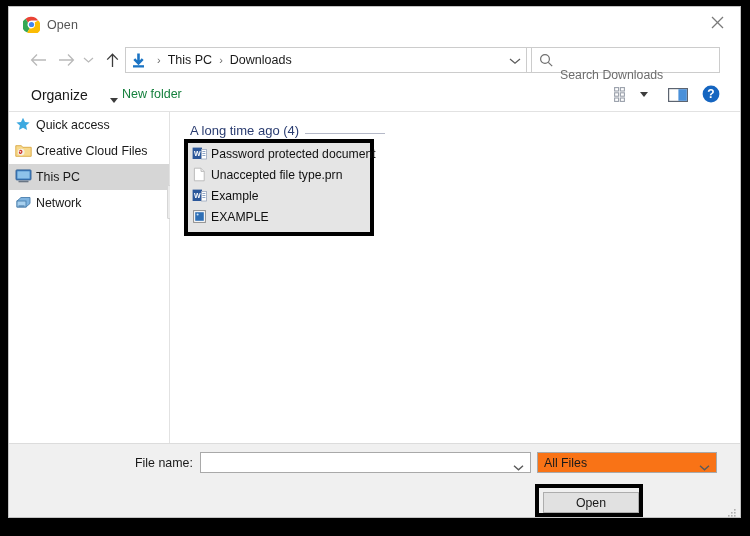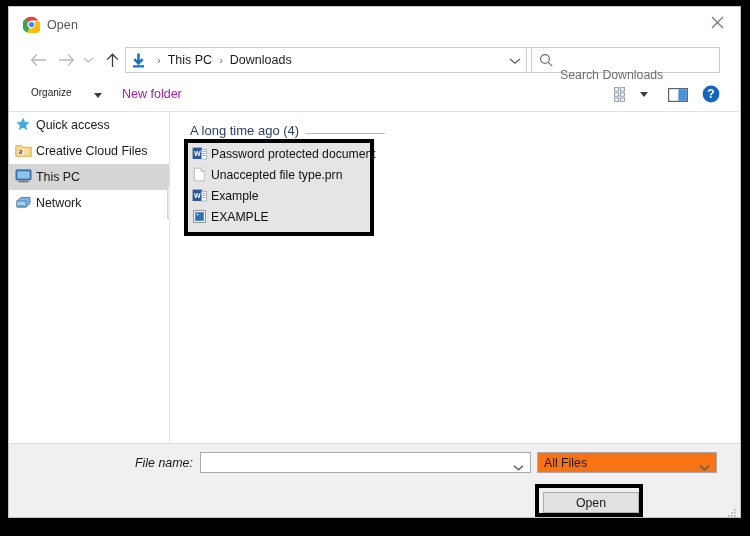--- a/index.html
+++ b/index.html
@@ -147,36 +147,36 @@
   #cmdbar {
     position: absolute;
     left: 0; top: 74px;
     width: 100%; height: 30px;
     background: #ffffff;
     border-bottom: 1px solid #e2e2e2;
   }
   #organize-btn {
     position: absolute;
     left: 22px; top: 6px;
-    font-size: 10px;
+    font-size: 14px;
     color: #1a1a1a;
     display: flex; align-items: flex-end; gap: 22px;
   }
   .caret-down {
     width: 0; height: 0;
     border-left: 4px solid transparent;
     border-right: 4px solid transparent;
     border-top: 5px solid #3c3c3c;
     display: inline-block;
   }
   #newfolder-btn {
     position: absolute;
     left: 113px; top: 6px;
     font-size: 12.5px;
-    color: #a21caf;
+    color: #15803d;
   }
   #view-btn {
     position: absolute;
     left: 605px; top: 6px;
     display: flex; align-items: center; gap: 9px;
   }
   #pane-btn {
     position: absolute;
     left: 659px; top: 6px;
     width: 20px; height: 16px;
@@ -289,21 +289,20 @@
     left: 0; bottom: 0;
     width: 100%; height: 73px;
     background: #f0f0f0;
     border-top: 1px solid #dcdcdc;
   }
   #filename-label {
     position: absolute;
     left: 126px; top: 12px;
     font-size: 12.4px;
     color: #1a1a1a;
-    font-style: italic;
   }
   #filename-input {
     position: absolute;
     left: 191px; top: 8px;
     width: 331px; height: 21px;
     background: #ffffff;
     border: 1px solid #a9a9a9;
     box-sizing: border-box;
   }
   #filename-caret {

